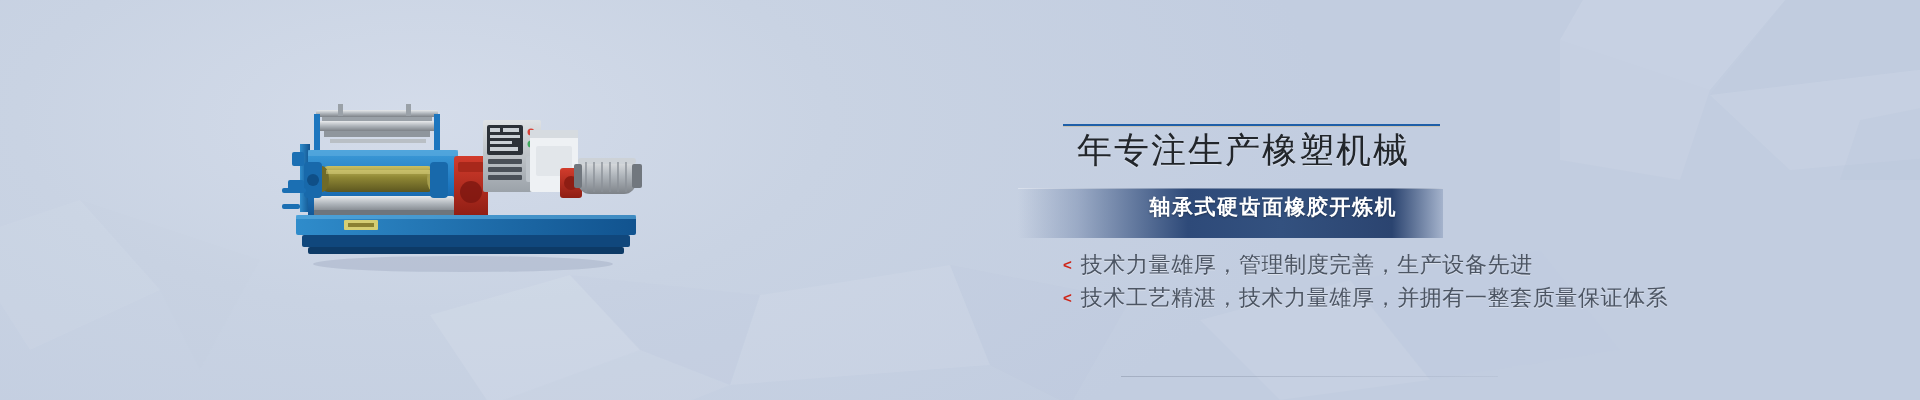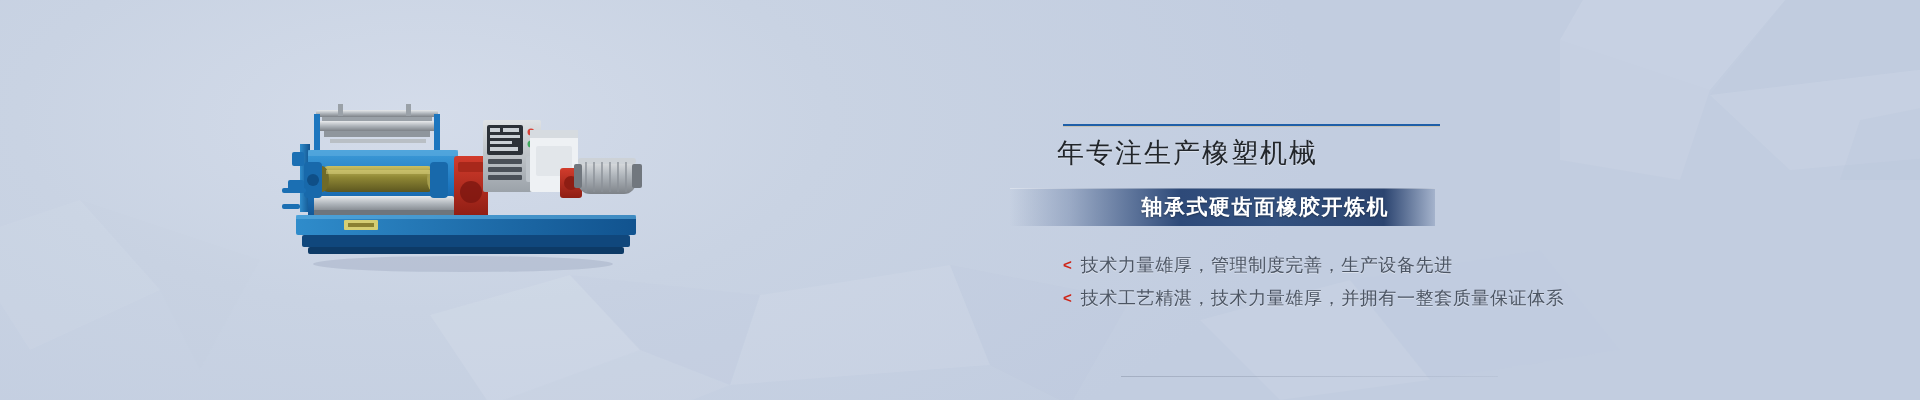--- a/index.html
+++ b/index.html
@@ -24,28 +24,28 @@
   }
   .photo svg{display:block;width:370px;height:180px;}
 
   
   .content{position:absolute;left:1005px;top:96px;width:620px;}
   .rule-top{
     position:absolute;left:58px;top:28px;width:377px;height:3px;
     background:linear-gradient(180deg,#1f5fa8 0%,#1f5fa8 55%,#b9b4a6 56%,#cfcabc 100%);
   }
   .headline{
-    position:absolute;left:52px;top:36px;
-    font-family:Liberation Serif, serif;
-    font-size:27px;line-height:42px;letter-spacing:2px;
+    position:absolute;left:72px;top:36px;
+    font-family:Liberation Mono, monospace;
+    font-size:35px;line-height:42px;letter-spacing:2px;
     color:#22262b;white-space:nowrap;
     text-shadow:0 1px 1px rgba(255,255,255,.45);
   }
   .subbar{
-    position:absolute;left:5px;top:92px;width:425px;height:38px;
+    position:absolute;left:13px;top:92px;width:425px;height:50px;
     background:linear-gradient(90deg,
       rgba(186,197,216,0) 0%,
       rgba(120,140,175,.55) 14%,
       #2e4a79 40%,
       #33517f 62%,
       #2b4470 88%,
       rgba(110,131,168,.35) 100%);
     box-shadow:0 1px 0 rgba(255,255,255,.35) inset;
   }
   .subbar-label{
@@ -59,21 +59,21 @@
   .bullets{position:absolute;left:58px;top:152px;width:560px;}
   .bullet{
     display:flex;align-items:center;height:33px;
     white-space:nowrap;
   }
   .bullet .marker{
     color:#cf2417;font-size:15px;font-weight:bold;margin-right:9px;
     font-family:"Liberation Sans",sans-serif;line-height:1;
   }
   .bullet .btext{
-    color:#4c5563;font-size:18px;letter-spacing:.6px;
+    color:#4c5563;font-size:22px;letter-spacing:.6px;
     text-shadow:0 1px 0 rgba(255,255,255,.4);
   }
   .rule-bottom{
     position:absolute;left:58px;top:128px;width:377px;height:1px;
     background:linear-gradient(90deg,rgba(140,150,170,.55),rgba(140,150,170,.15));
   }
 </style>
 </head>
 <body>
 

